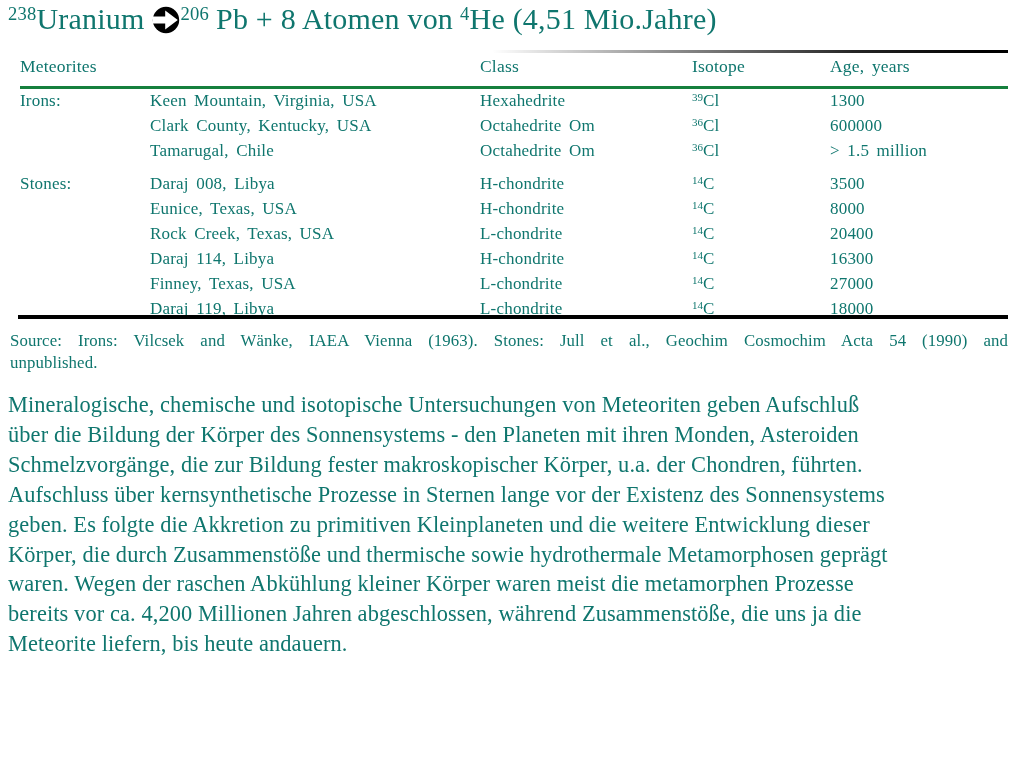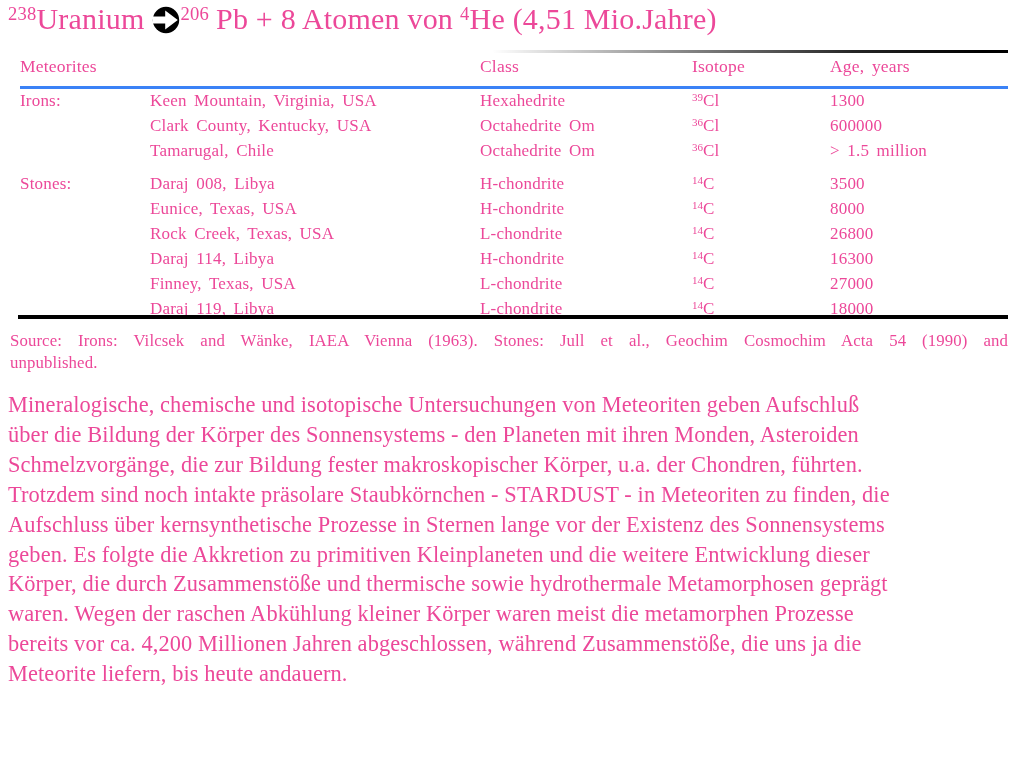--- a/index.html
+++ b/index.html
@@ -1,18 +1,18 @@
 <!DOCTYPE html>
 <html><head>
 <meta charset="utf-8">
 <style>
   html,body { margin:0; padding:0; background:#ffffff; }
   .page {
     position:relative; width:1024px; height:768px; background:#ffffff;
-    font-family:"Liberation Serif","DejaVu Serif",serif; color:#ec4899; overflow:hidden;
+    font-family:"Liberation Serif","DejaVu Serif",serif; color:#0f766e; overflow:hidden;
   }
   
   .title {
     position:absolute; left:8px; top:2px; margin:0;
     font-size:30px; font-weight:normal; white-space:nowrap; letter-spacing:0.2px;
   }
   .sup { font-size:0.62em; position:relative; top:-0.48em; }
   .arrow-wrap { display:inline-block; margin:0 1px 0 7px; }
   .arrow-wrap svg { vertical-align:-5px; }
   .t-lead { margin-left:7px; }
@@ -23,21 +23,21 @@
     background:linear-gradient(to right, rgba(0,0,0,0), rgba(0,0,0,0.45) 35%, rgba(0,0,0,0.85) 70%, #000 95%);
   }
   table.meteor {
     position:absolute; left:20px; top:55px; width:988px;
     border-collapse:collapse; table-layout:fixed;
     font-size:17px; letter-spacing:0.2px; word-spacing:3px;
   }
   table.meteor th {
     font-weight:normal; text-align:left; vertical-align:bottom;
     padding:0 0 9px 0; line-height:22px; font-size:17.5px;
-    border-bottom:3px solid #3b82f6;
+    border-bottom:3px solid #15803d;
   }
   th.h-meteorites { padding-left:10px; }
   th.h-class { padding-left:10px; }
   th.h-iso { padding-left:8px; }
   th.h-age { padding-left:13px; }
   table.meteor td { padding:0; line-height:24px; vertical-align:top; white-space:nowrap; }
   td.group { padding-left:10px; }
   td.cls { padding-left:10px; }
   td.iso { padding-left:8px; }
   td.age { padding-right:106px; }
@@ -112,21 +112,21 @@
       <tr>
         <td class="name">Eunice, Texas, USA</td>
         <td class="cls">H-chondrite</td>
         <td class="iso"><span class="s">14</span><span>C</span></td>
         <td class="age">8000</td>
       </tr>
       <tr>
         <td class="name">Rock Creek, Texas, USA</td>
         <td class="cls">L-chondrite</td>
         <td class="iso"><span class="s">14</span><span>C</span></td>
-        <td class="age">26800</td>
+        <td class="age">20400</td>
       </tr>
       <tr>
         <td class="name">Daraj 114, Libya</td>
         <td class="cls">H-chondrite</td>
         <td class="iso"><span class="s">14</span><span>C</span></td>
         <td class="age">16300</td>
       </tr>
       <tr>
         <td class="name">Finney, Texas, USA</td>
         <td class="cls">L-chondrite</td>
@@ -146,21 +146,20 @@
 
   <p class="source">
     <span class="l1" style="display:block">Source: Irons: Vilcsek and Wänke, IAEA Vienna (1963). Stones: Jull et al., Geochim Cosmochim Acta 54 (1990) and</span>
     <span class="l2" style="display:block">unpublished.</span>
   </p>
 
   <div class="bodytext">
     <div>Mineralogische, chemische und isotopische Untersuchungen von Meteoriten geben Aufschluß</div>
     <div>über die Bildung der Körper des Sonnensystems - den Planeten mit ihren Monden, Asteroiden</div>
     <div>Schmelzvorgänge, die zur Bildung fester makroskopischer Körper, u.a. der Chondren, führten.</div>
-    <div>Trotzdem sind noch intakte präsolare Staubkörnchen - STARDUST - in Meteoriten zu finden, die</div>
     <div>Aufschluss über kernsynthetische Prozesse in Sternen lange vor der Existenz des Sonnensystems</div>
     <div>geben. Es folgte die Akkretion zu primitiven Kleinplaneten und die weitere Entwicklung dieser</div>
     <div>Körper, die durch Zusammenstöße und thermische sowie hydrothermale Metamorphosen geprägt</div>
     <div>waren. Wegen der raschen Abkühlung kleiner Körper waren meist die metamorphen Prozesse</div>
     <div>bereits vor ca. 4,200 Millionen Jahren abgeschlossen, während Zusammenstöße, die uns ja die</div>
     <div>Meteorite liefern, bis heute andauern.</div>
   </div>
 
 </div>
 

